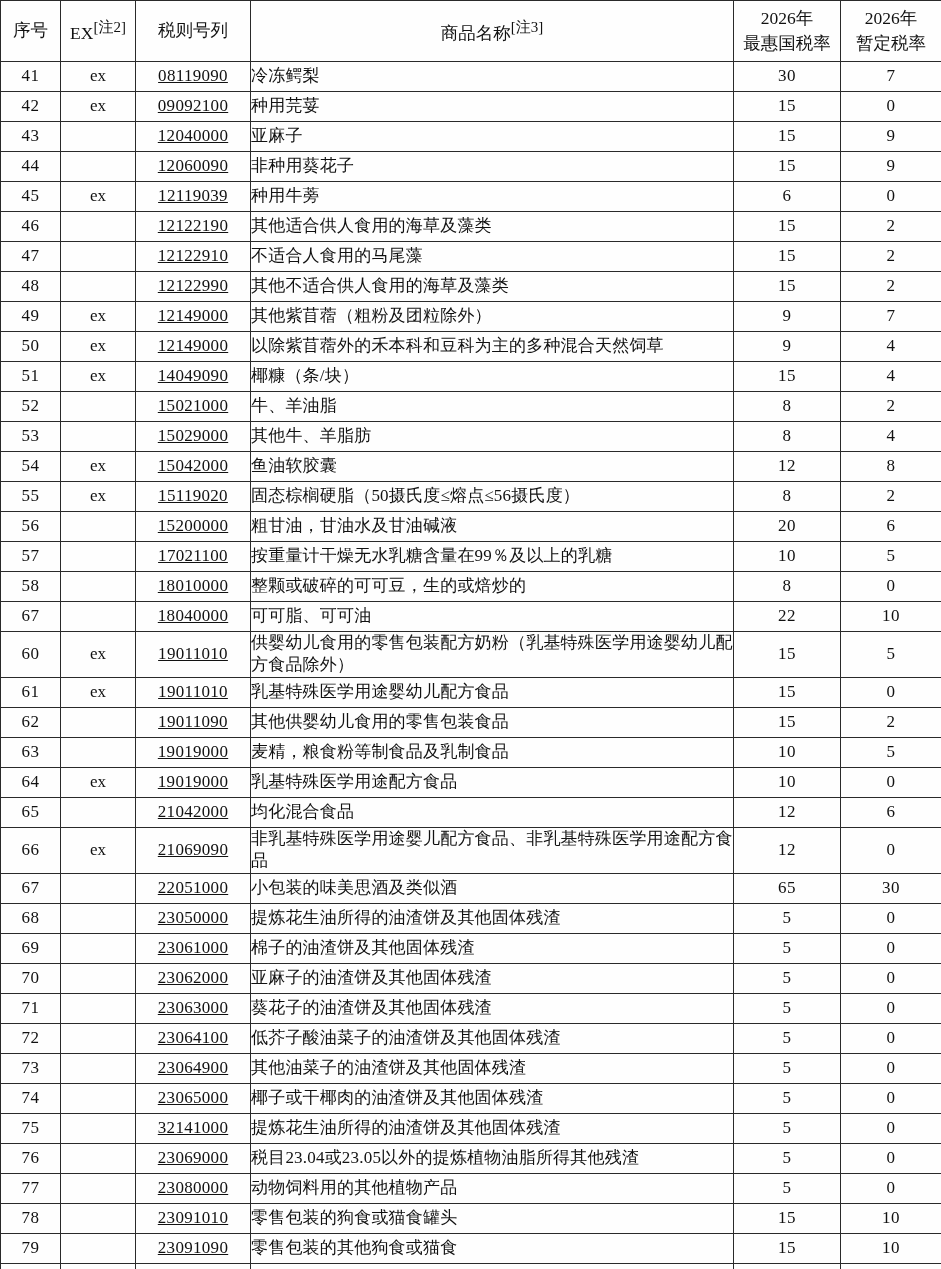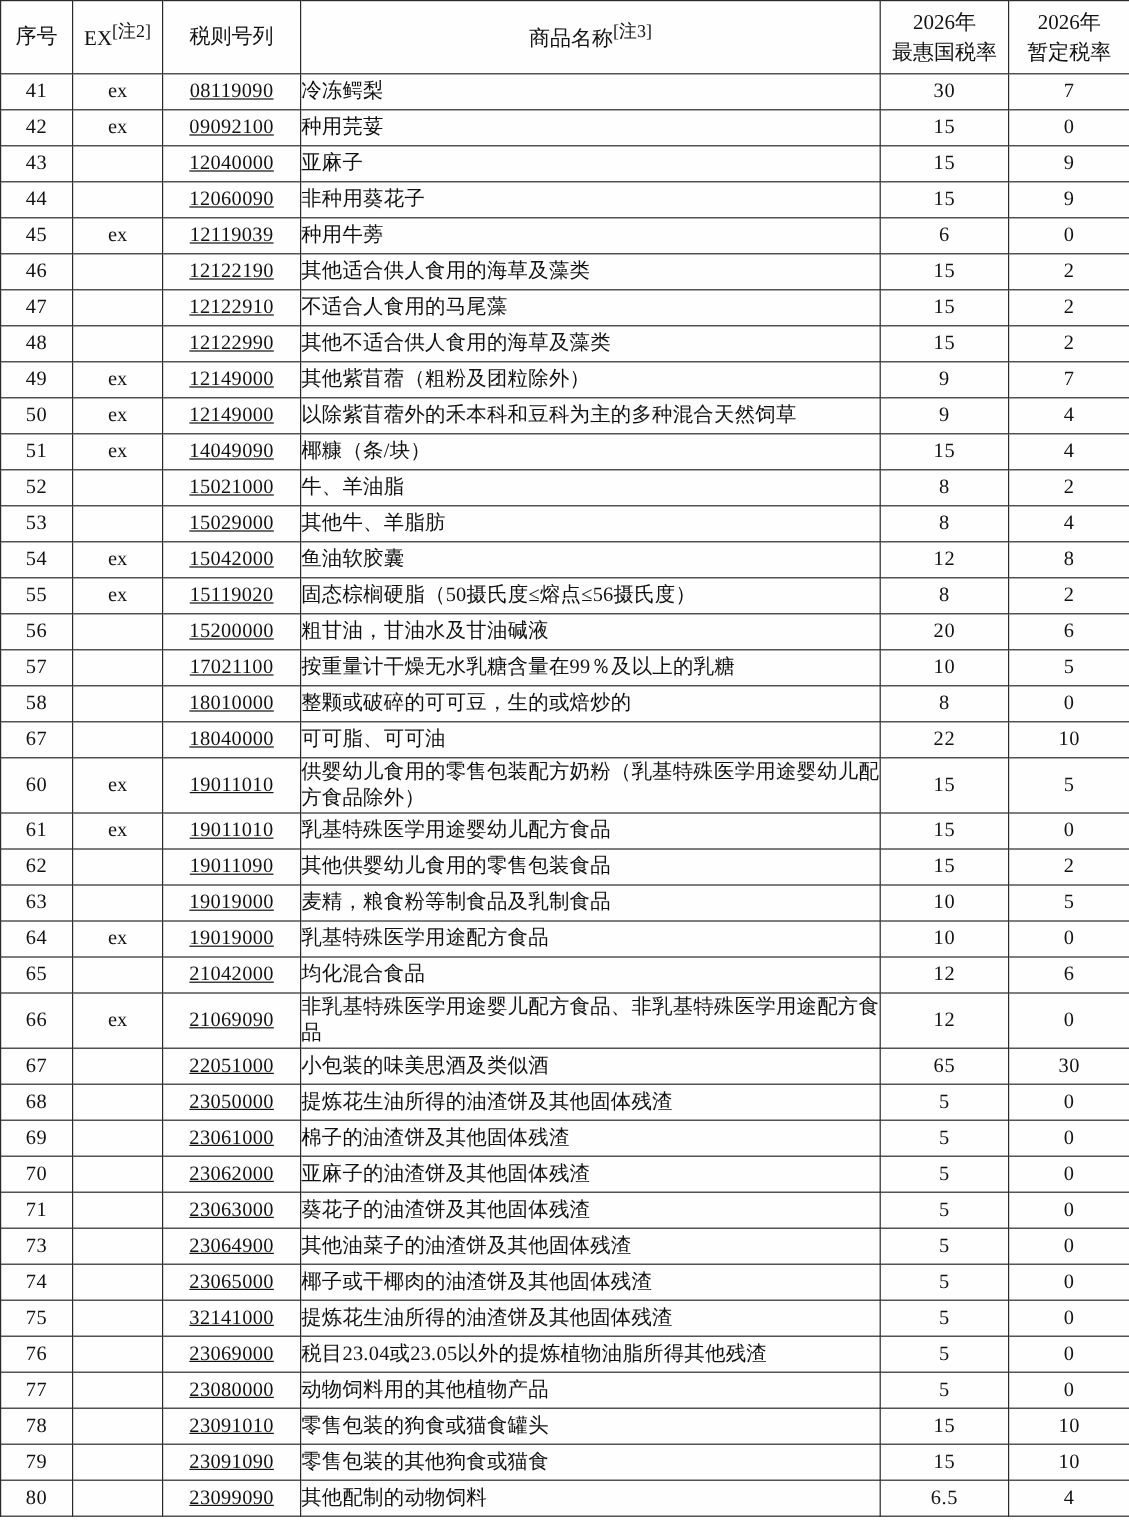--- a/index.html
+++ b/index.html
@@ -345,20 +345,28 @@
       </tr>
       <tr>
         <td class="seq">71</td>
         <td class="ex"></td>
         <td class="code">23063000</td>
         <td class="name">葵花子的油渣饼及其他固体残渣</td>
         <td class="mfn">5</td>
         <td class="prov">0</td>
       </tr>
       <tr>
+        <td class="seq">72</td>
+        <td class="ex"></td>
+        <td class="code">23064100</td>
+        <td class="name">低芥子酸油菜子的油渣饼及其他固体残渣</td>
+        <td class="mfn">5</td>
+        <td class="prov">0</td>
+      </tr>
+      <tr>
         <td class="seq">73</td>
         <td class="ex"></td>
         <td class="code">23064900</td>
         <td class="name">其他油菜子的油渣饼及其他固体残渣</td>
         <td class="mfn">5</td>
         <td class="prov">0</td>
       </tr>
       <tr>
         <td class="seq">74</td>
         <td class="ex"></td>

